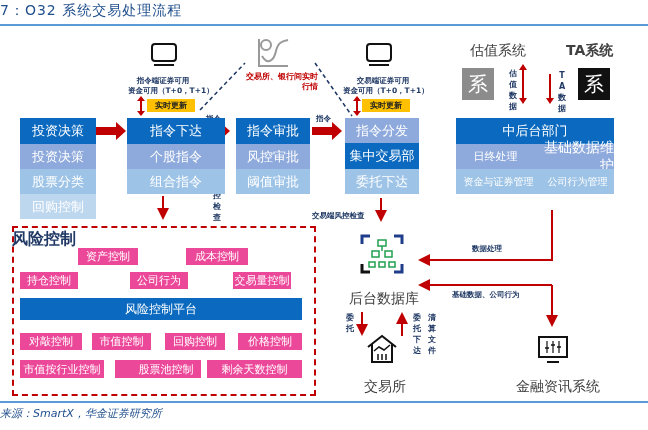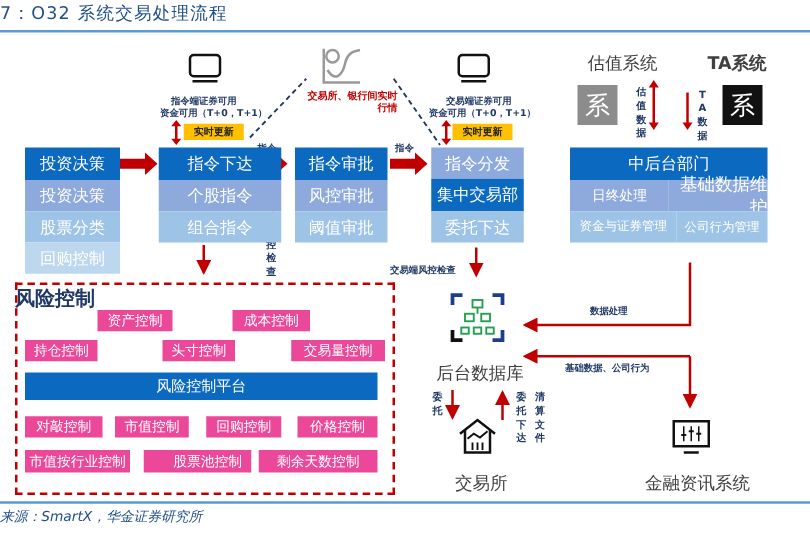--- a/index.html
+++ b/index.html
@@ -206,22 +206,22 @@
 </svg>
 <div class="abs red-label" style="left:516px;top:378px;">金融资讯系统</div>
 
 <div class="abs riskbox"></div>
 <div class="abs" style="left:12px;top:229px;font-size:16px;color:#1f3864;font-weight:bold;">风险控制</div>
 
 <div class="orange" style="left:78px;top:248px;width:60px;height:17px;">资产控制</div>
 <div class="orange" style="left:186px;top:248px;width:62px;height:17px;">成本控制</div>
 
 <div class="orange" style="left:20px;top:272px;width:58px;height:17px;">持仓控制</div>
-<div class="orange" style="left:130px;top:272px;width:58px;height:17px;">头寸控制</div>
-<div class="orange" style="left:233px;top:272px;width:75px;height:17px;text-align:right;">交易量控制</div>
+<div class="orange" style="left:130px;top:272px;width:58px;height:17px;">公司行为</div>
+<div class="orange" style="left:233px;top:272px;width:58px;height:17px;text-align:right;">交易量控制</div>
 
 <div class="platform" style="left:20px;top:298px;width:282px;height:22px;">风险控制平台</div>
 
 <div class="orange" style="left:20px;top:333px;width:62px;height:17px;">对敲控制</div>
 <div class="orange" style="left:92px;top:333px;width:59px;height:17px;">市值控制</div>
 <div class="orange" style="left:165px;top:333px;width:60px;height:17px;">回购控制</div>
 <div class="orange" style="left:238px;top:333px;width:64px;height:17px;">价格控制</div>
 
 <div class="orange" style="left:20px;top:360px;width:84px;height:18px;">市值按行业控制</div>
 <div class="orange" style="left:115px;top:360px;width:70px;height:18px;padding-left:16px;">股票池控制</div>

